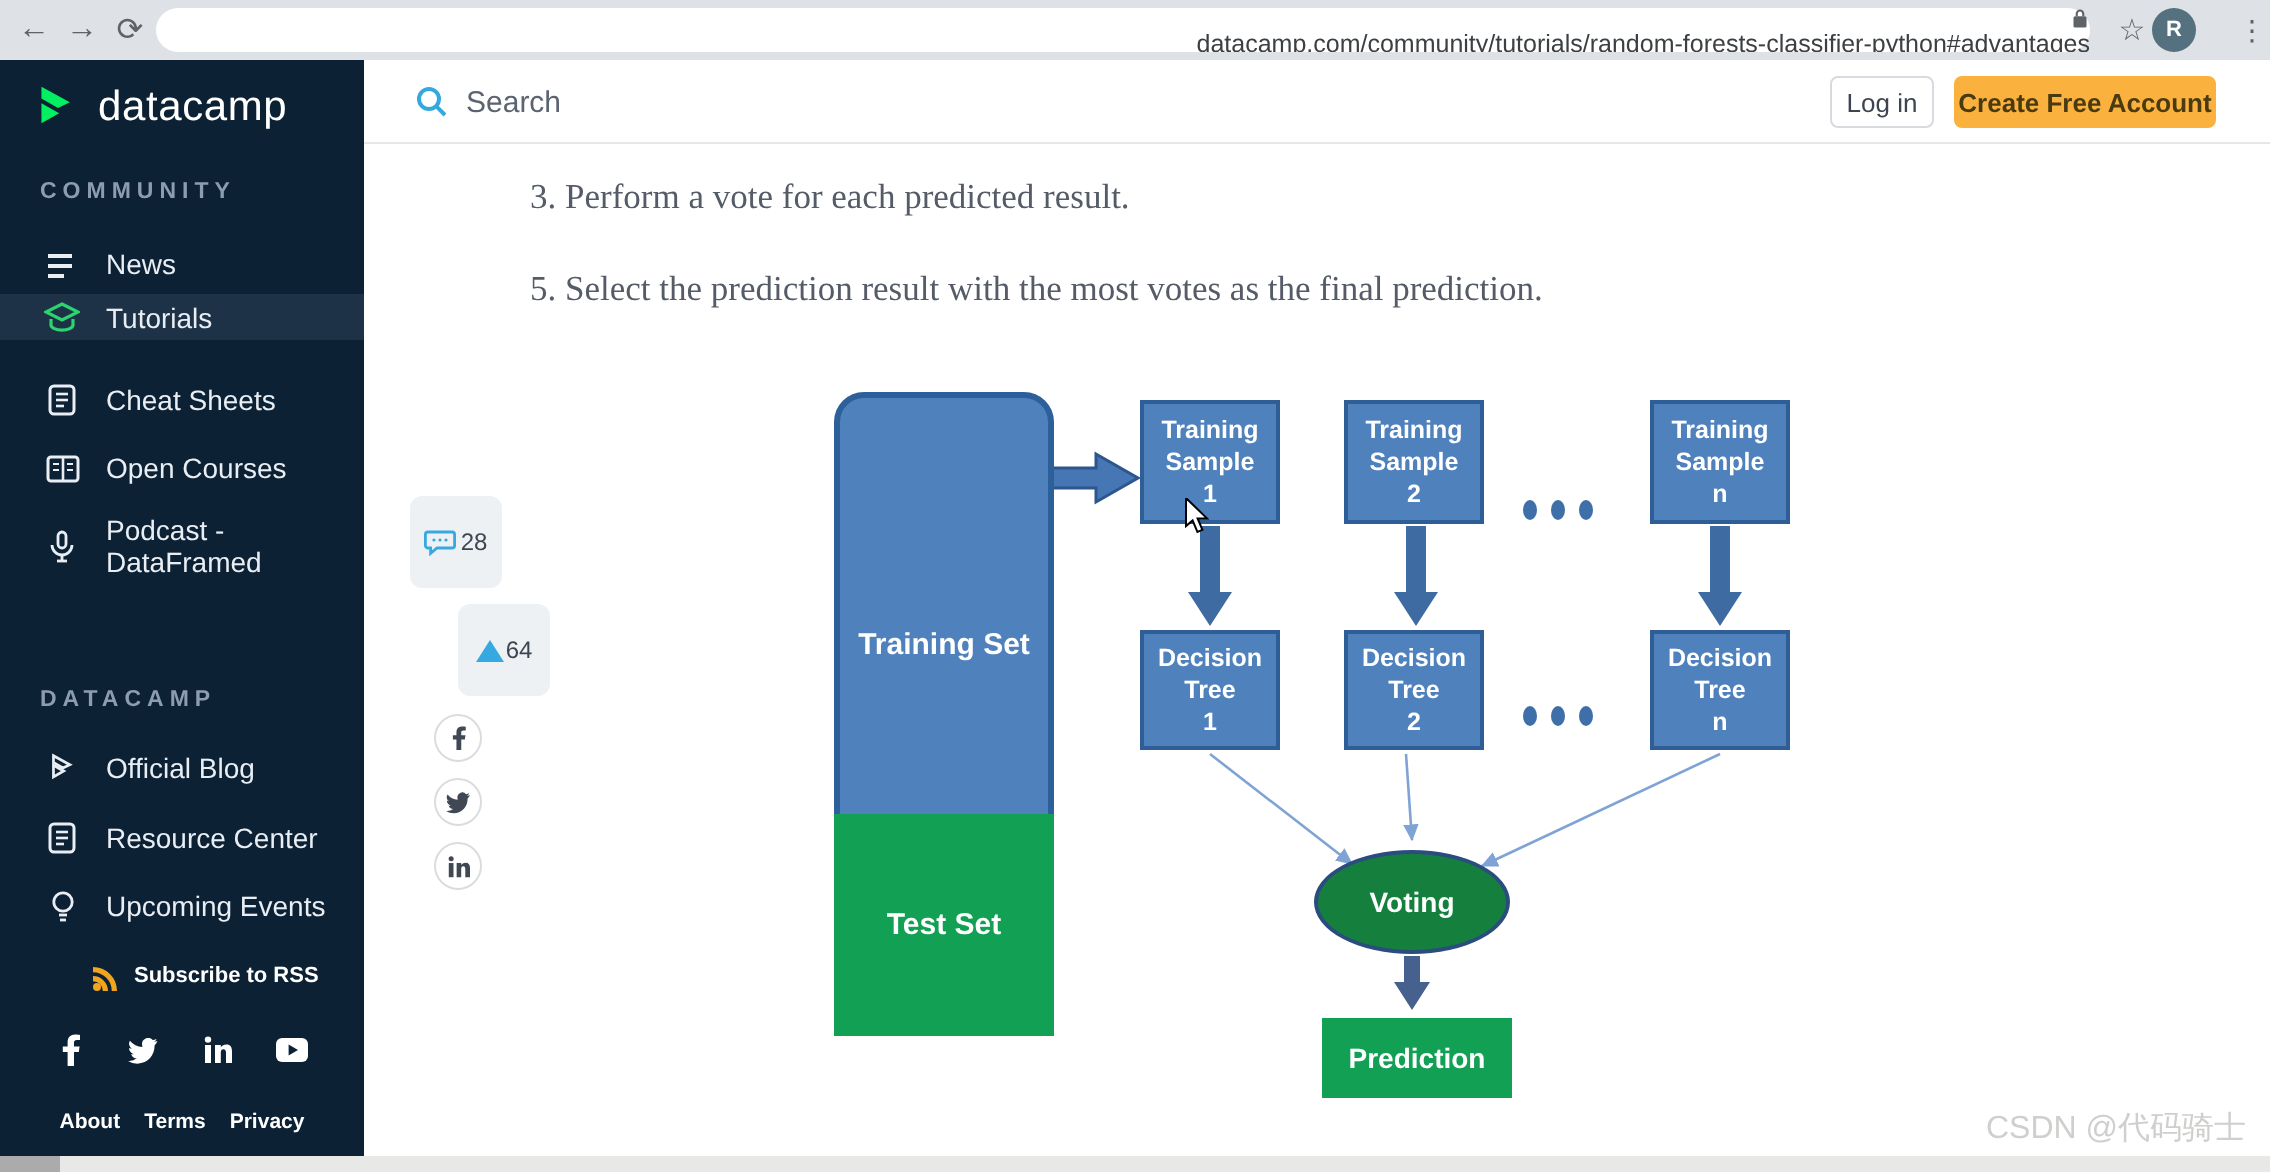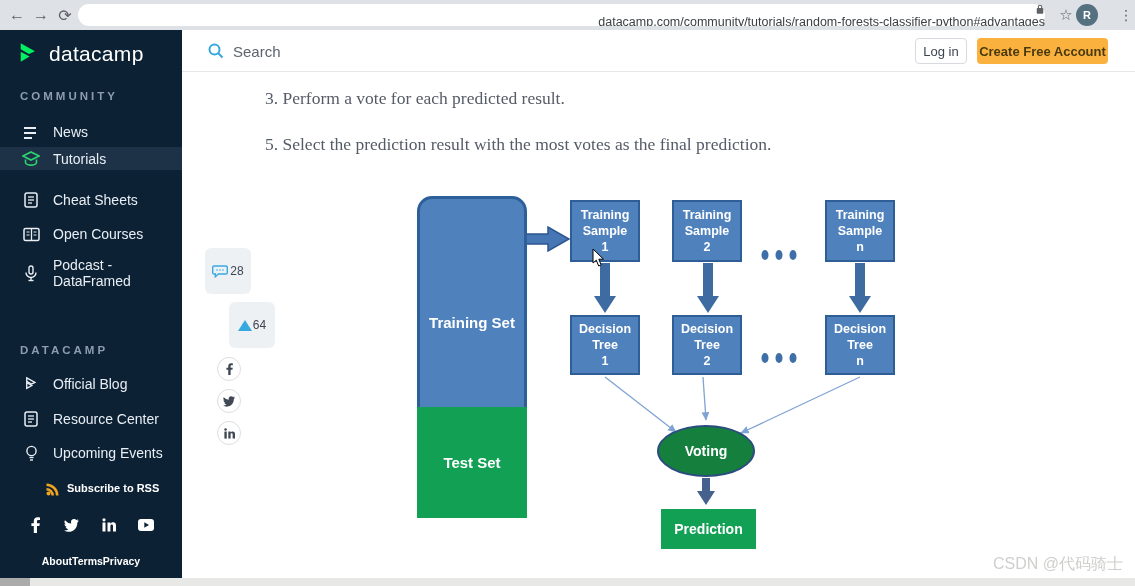--- a/index.html
+++ b/index.html
@@ -26,21 +26,21 @@
   .logo { position:absolute; left:16px; top:11px; display:flex; align-items:center; gap:7px; }
   .logo-text { color:#fff; font-size:21px; font-weight:500; letter-spacing:.3px; }
   .side-label { position:absolute; left:20px; color:#8d9cb0; font-size:11.5px; font-weight:bold; letter-spacing:3px; }
   .side-item { position:absolute; left:0; width:182px; height:28px; display:flex; align-items:center; gap:13px; padding-left:22px; color:#e9eef4; font-size:14px; cursor:pointer; }
   .side-item.active { background:#1d3247; height:23px; }
   .side-item .ic { width:18px; height:18px; flex:0 0 18px; display:flex; align-items:center; justify-content:center; }
   .rss-row { position:absolute; left:46px; top:452px; display:flex; align-items:flex-start; gap:7px; cursor:pointer; }
   .rss-row span { color:#fff; font-size:11px; font-weight:bold; }
   .social-row { position:absolute; top:486px; left:0; width:182px; height:22px; }
   .social-row .sic { position:absolute; top:0; width:18px; height:18px; color:#fff; cursor:pointer; display:flex; align-items:center; justify-content:center; }
-  .side-footer { position:absolute; top:525px; left:0; width:182px; display:flex; justify-content:center; }
+  .side-footer { position:absolute; top:525px; left:0; width:182px; display:flex; justify-content:center; gap:12px; }
   .side-footer span { color:#fff; font-size:10.5px; font-weight:bold; cursor:pointer; }
 
   
   .topbar { position:absolute; left:182px; top:30px; width:953px; height:42px; background:#fff; border-bottom:1px solid #e7e7e7; }
   .search-wrap { position:absolute; left:26px; top:0; height:42px; display:flex; align-items:center; gap:9px; cursor:text; }
   .search-text { color:#5b6470; font-size:15px; }
   .btn-login { position:absolute; right:168px; top:8px; width:52px; height:26px; background:#fff; border:1px solid #d7dade; border-radius:4px; font-size:13px; color:#3d4550; display:flex; align-items:center; justify-content:center; cursor:pointer; }
   .btn-cta { position:absolute; right:27px; top:8px; width:131px; height:26px; background:#fbb13d; border:none; border-radius:4px; font-size:13px; font-weight:bold; color:#4a3a10; display:flex; align-items:center; justify-content:center; cursor:pointer; }
 
   

